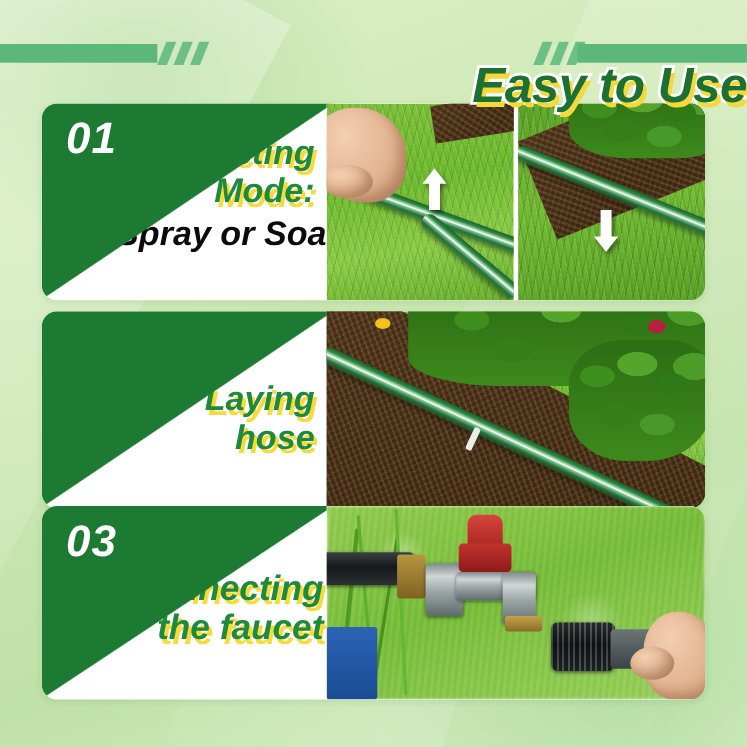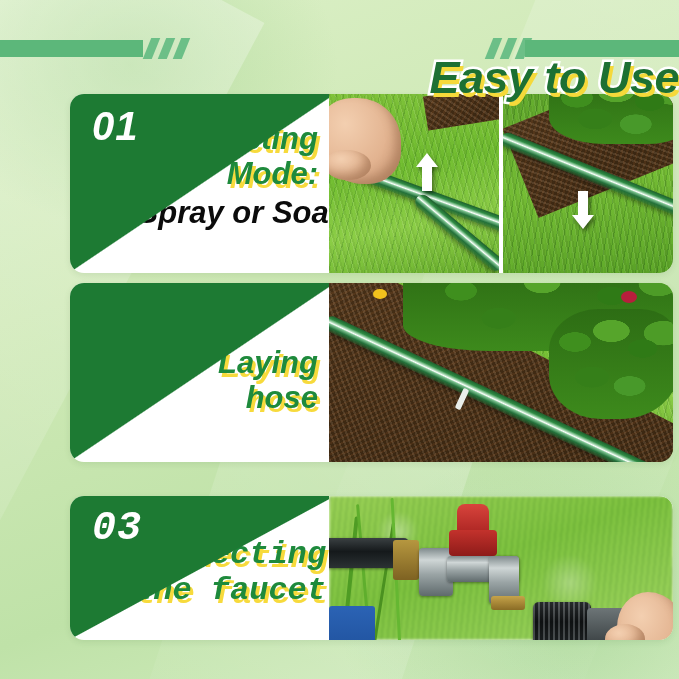--- a/index.html
+++ b/index.html
@@ -93,25 +93,24 @@
   }
 
   
   .card {
     position: absolute;
     left: 38px; width: 603px;
     background: #ffffff;
     border-radius: 14px;
     overflow: hidden;
     box-shadow: 0 2px 6px rgba(60,110,50,0.12);
-    margin-left: 32px;
   }
   #card-1 { top: 94px;  height: 179px; }
   #card-2 { top: 283px; height: 179px; }
-  #card-3 { top: 496px; height: 144px; font-family: Liberation Mono, monospace; }
+  #card-3 { top: 460px; height: 176px; }
 
   .corner {
     position: absolute; left: 0; top: 0;
     width: 266px; height: 100%;
     background: linear-gradient(to bottom right, #1d7a33 0%, #1d7a33 49.6%, rgba(255,255,255,0) 50%);
     pointer-events: none;
   }
   .corner-num {
     position: absolute; left: 22px; top: 10px;
     font-size: 40px; font-weight: bold; font-style: italic;

